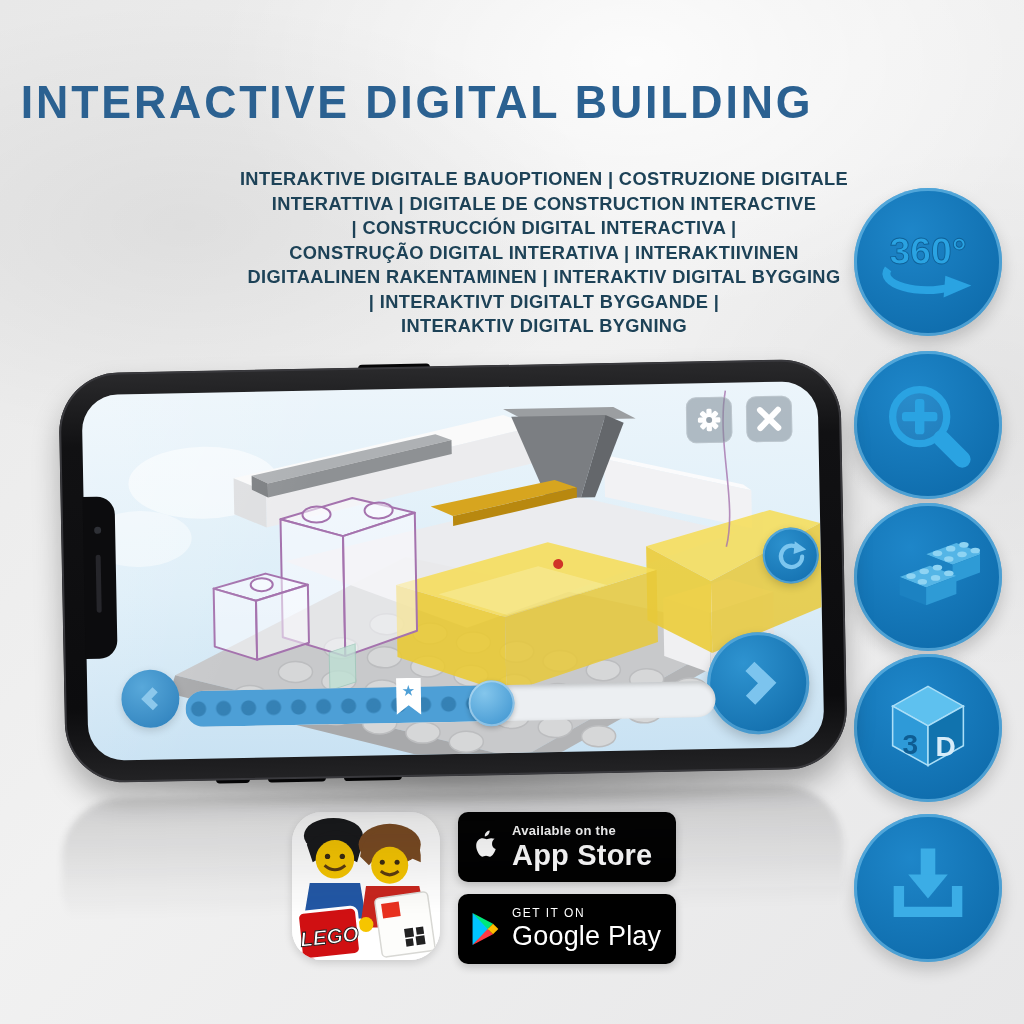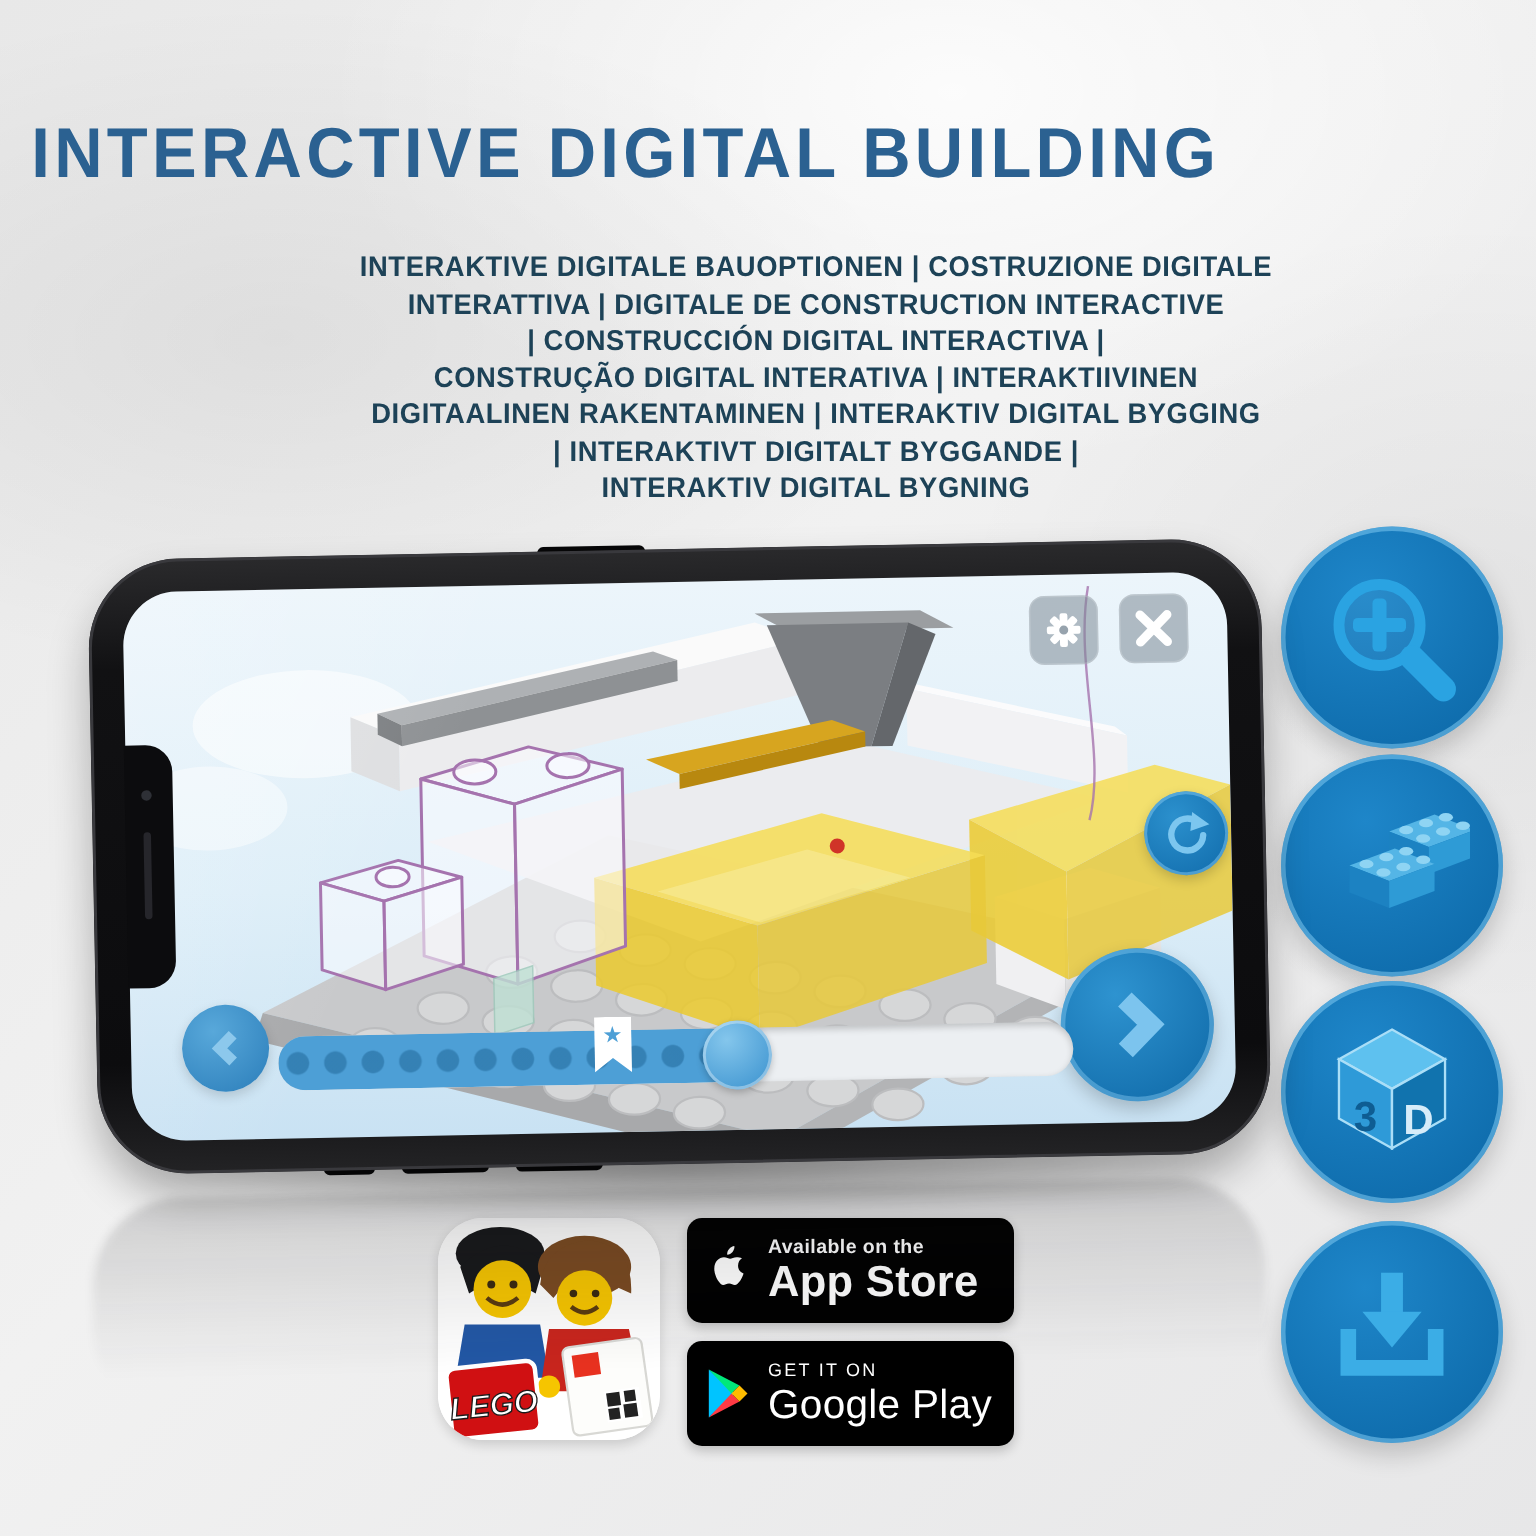--- a/index.html
+++ b/index.html
@@ -104,20 +104,27 @@
   <div class="subtitle">
     <span class="line">INTERAKTIVE DIGITALE BAUOPTIONEN | COSTRUZIONE DIGITALE</span>
     <span class="line">INTERATTIVA | DIGITALE DE CONSTRUCTION INTERACTIVE</span>
     <span class="line">| CONSTRUCCIÓN DIGITAL INTERACTIVA |</span>
     <span class="line">CONSTRUÇÃO DIGITAL INTERATIVA | INTERAKTIIVINEN</span>
     <span class="line">DIGITAALINEN RAKENTAMINEN | INTERAKTIV DIGITAL BYGGING</span>
     <span class="line">| INTERAKTIVT DIGITALT BYGGANDE |</span>
     <span class="line">INTERAKTIV DIGITAL BYGNING</span>
   </div>
 
+  <div class="feature" style="top:188px;">
+    <svg viewBox="-60 -50 120 100">
+      <text x="0" y="2" text-anchor="middle" font-size="43" font-weight="bold" fill="#2aa3e2" stroke="#0f6097" stroke-width="1">360°</text>
+      <path d="M -46,8 A 47 19 0 0 0 26,29" fill="none" stroke="#2aa3e2" stroke-width="9"></path>
+      <polygon points="20,16 50,27 18,41" fill="#2aa3e2"></polygon>
+    </svg>
+  </div>
   <div class="feature" style="top:351px;">
     <svg viewBox="-50 -50 100 100">
       <circle cx="-8" cy="-8" r="26" fill="rgba(255,255,255,0.05)" stroke="#2aa3e2" stroke-width="7"></circle>
       <rect x="-12.5" y="-25" width="9" height="34" rx="3" fill="#2aa3e2"></rect>
       <rect x="-25" y="-12.5" width="34" height="9" rx="3" fill="#2aa3e2"></rect>
       <path d="M13,13 L33,33" stroke="#2aa3e2" stroke-width="16" stroke-linecap="round"></path>
     </svg>
   </div>
   <div class="feature" style="top:503px;">
     <svg viewBox="-55 -55 110 110">

